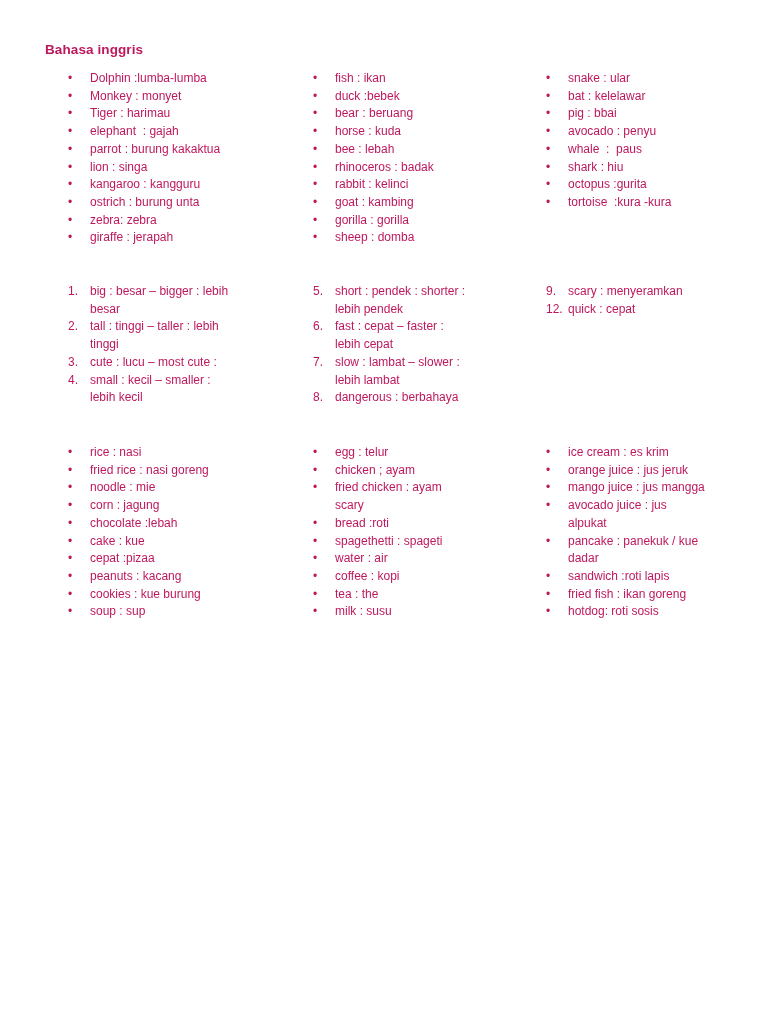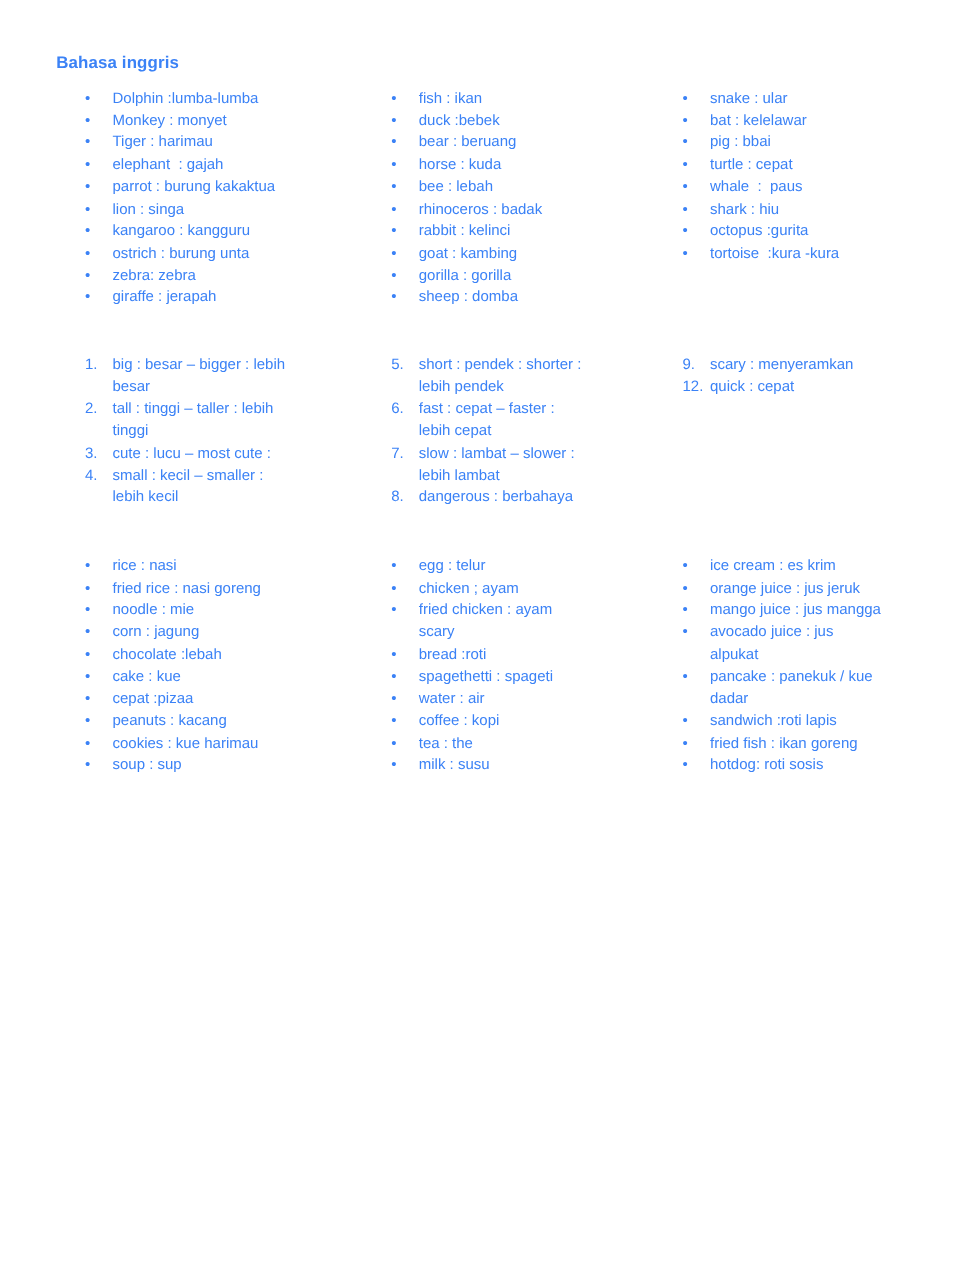--- a/index.html
+++ b/index.html
@@ -6,21 +6,21 @@
     margin: 0;
     padding: 0;
     background: #ffffff;
   }
   #page {
     position: relative;
     width: 768px;
     height: 1024px;
     background: #ffffff;
     font-family: "Liberation Sans", sans-serif;
-    color: #3b82f6;
+    color: #be185d;
     overflow: hidden;
   }
   .page-title {
     position: absolute;
     left: 45px;
     top: 42px;
     font-size: 13.5px;
     font-weight: 700;
     letter-spacing: 0.1px;
   }
@@ -160,21 +160,21 @@
         <li class="vitem">
             <span class="mk bullet">•</span>
             <span class="tx">bat : kelelawar</span>
           </li>
         <li class="vitem">
             <span class="mk bullet">•</span>
             <span class="tx">pig : bbai</span>
           </li>
         <li class="vitem">
             <span class="mk bullet">•</span>
-            <span class="tx">turtle : cepat</span>
+            <span class="tx">avocado : penyu</span>
           </li>
         <li class="vitem">
             <span class="mk bullet">•</span>
             <span class="tx">whale  :  paus</span>
           </li>
         <li class="vitem">
             <span class="mk bullet">•</span>
             <span class="tx">shark : hiu</span>
           </li>
         <li class="vitem">
@@ -280,21 +280,21 @@
         <li class="vitem">
             <span class="mk bullet">•</span>
             <span class="tx">cepat :pizaa</span>
           </li>
         <li class="vitem">
             <span class="mk bullet">•</span>
             <span class="tx">peanuts : kacang</span>
           </li>
         <li class="vitem">
             <span class="mk bullet">•</span>
-            <span class="tx">cookies : kue harimau</span>
+            <span class="tx">cookies : kue burung</span>
           </li>
         <li class="vitem">
             <span class="mk bullet">•</span>
             <span class="tx">soup : sup</span>
           </li>
       </ul>
     </div>
     <div class="col col-2">
       <ul class="vlist">
         <li class="vitem">

